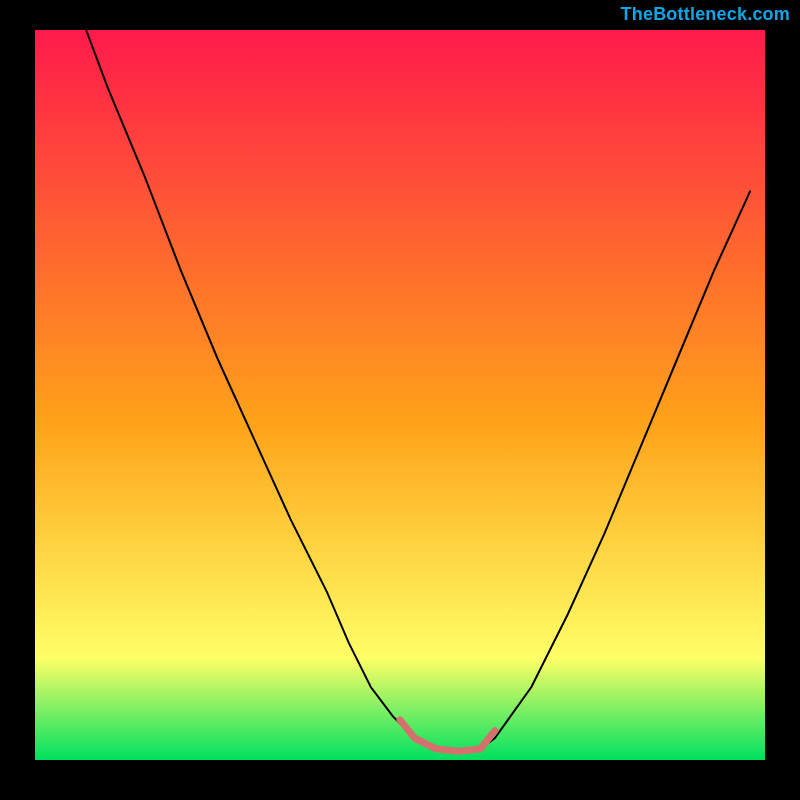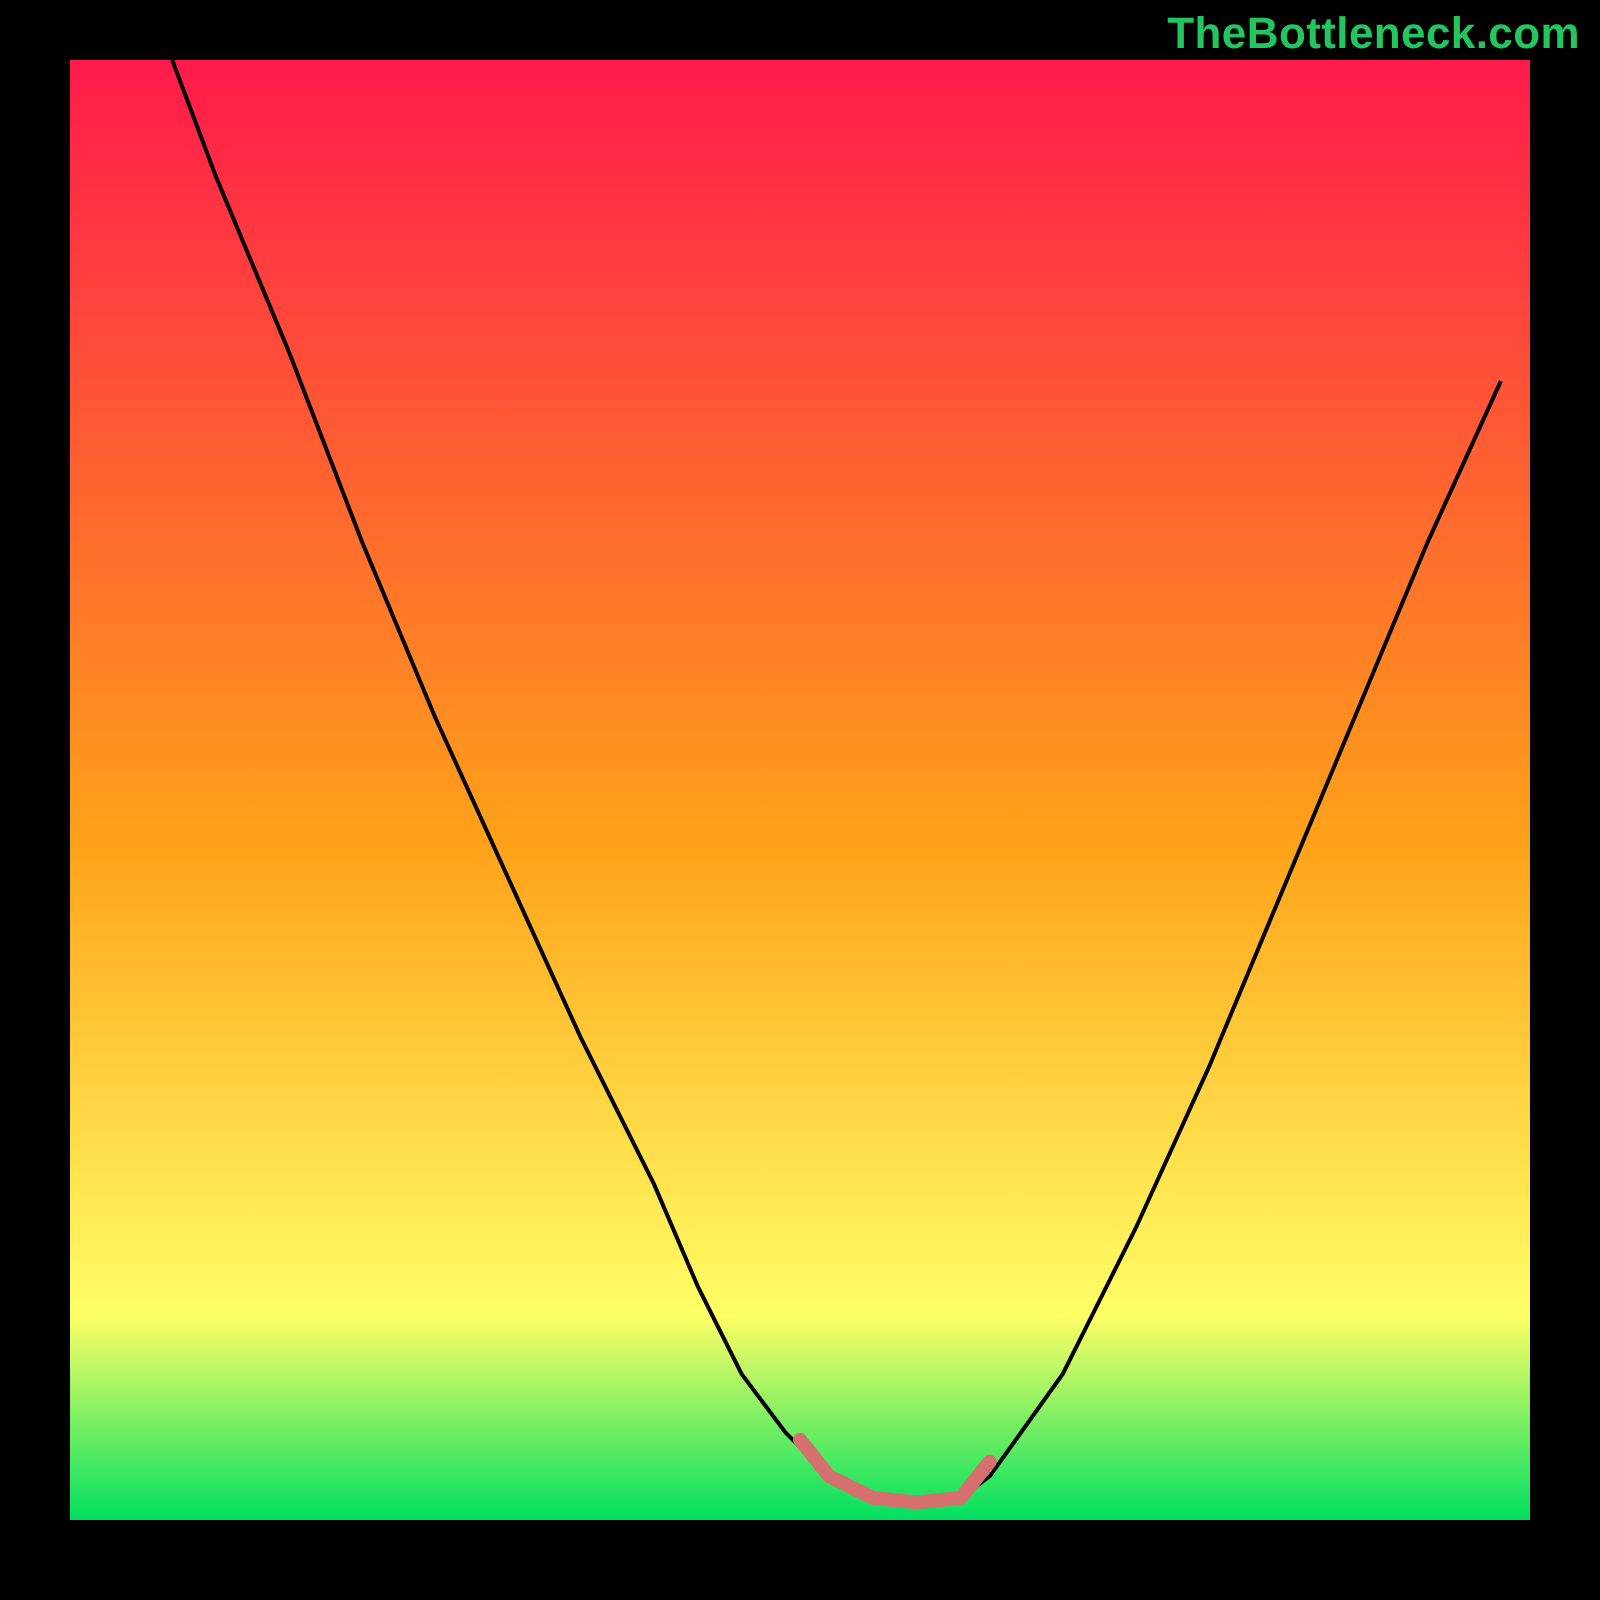--- a/index.html
+++ b/index.html
@@ -14,22 +14,22 @@
   .outer {
     position: relative;
     width: 800px;
     height: 800px;
     background: #000;
   }
   .watermark {
     position: absolute;
     top: 4px;
     right: 10px;
-    color: #22c55e;
-    font-size: 22px;
+    color: #0ea5e9;
+    font-size: 18px;
     font-weight: 600;
     letter-spacing: 0.2px;
     z-index: 10;
   }
   .plot {
     position: absolute;
     left: 35px;
     top: 30px;
     width: 730px;
     height: 730px;

